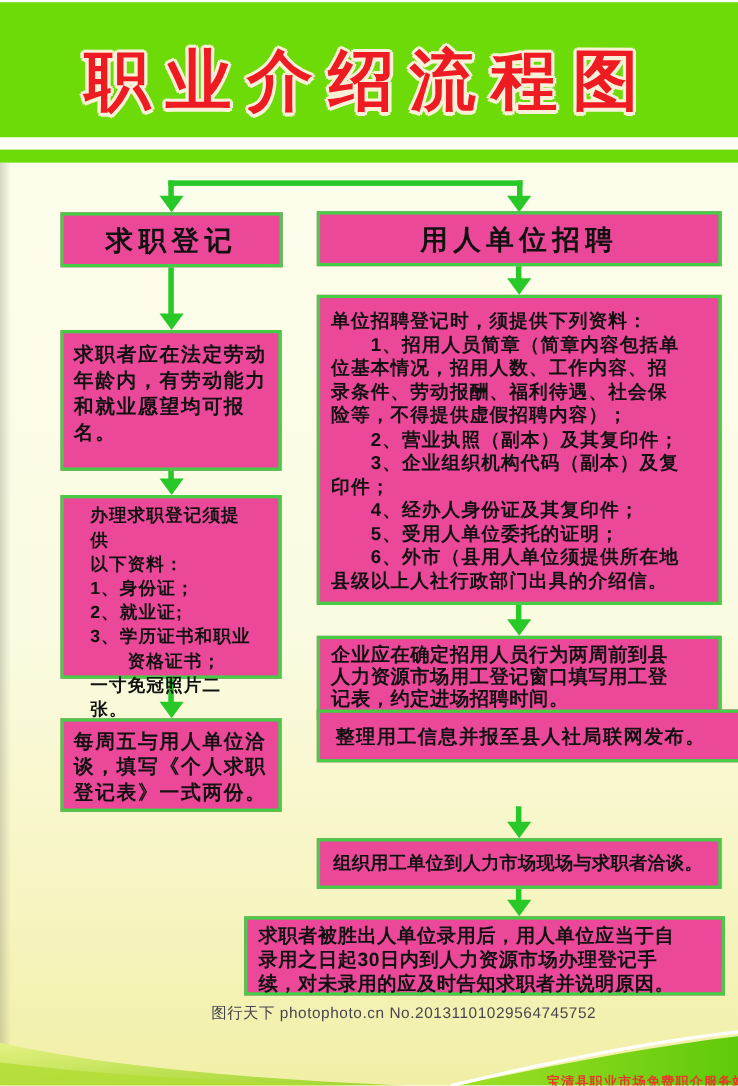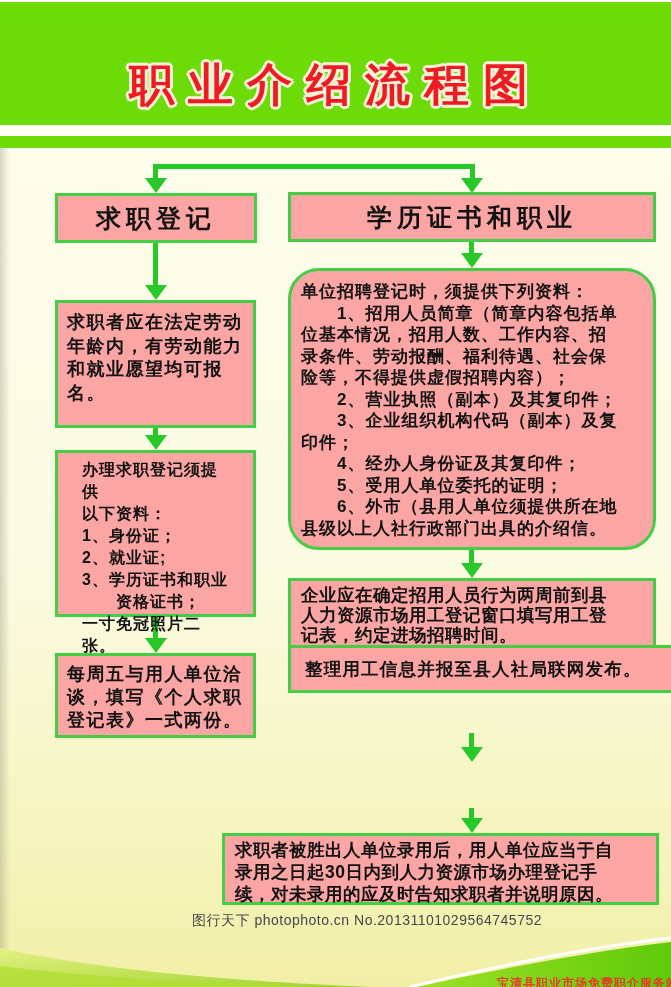--- a/index.html
+++ b/index.html
@@ -9,21 +9,21 @@
     font-family:"Liberation Sans","DejaVu Sans",sans-serif;
   }
   
   .band-header{position:absolute;left:0;top:2px;width:671px;height:123px;background:#6cdb08;}
   .stripe-white{position:absolute;left:0;top:125px;width:671px;height:11px;background:#fdfdf3;}
   .stripe-green{position:absolute;left:0;top:136px;width:671px;height:12px;background:#6cdb08;}
   .title{
     position:absolute;left:0;top:2px;width:671px;height:123px;
     display:flex;align-items:flex-end;justify-content:center;
     padding-bottom:10px;box-sizing:border-box;
-    font-size:45px;font-weight:900;letter-spacing:14px;
+    font-size:60px;font-weight:900;letter-spacing:14px;
     color:#ee1b22;white-space:nowrap;
     text-shadow:
       -3px 0 0 #f8f1d8, 3px 0 0 #f8f1d8, 0 -3px 0 #f8f1d8, 0 3px 0 #f8f1d8,
       -2px -2px 0 #f8f1d8, 2px -2px 0 #f8f1d8, -2px 2px 0 #f8f1d8, 2px 2px 0 #f8f1d8;
   }
   
   .body-bg{
     position:absolute;left:0;top:148px;width:671px;height:839px;
     background:linear-gradient(180deg,#fdfdec 0%,#fbfbe2 50%,#f6f4bf 82%,#f1efa6 100%);
   }
@@ -36,30 +36,30 @@
     position:absolute;left:192px;top:912px;
     font-size:14px;color:#46464e;letter-spacing:0.5px;white-space:nowrap;z-index:6;
   }
   .red-caption{
     position:absolute;left:497px;top:977px;
     font-size:12px;line-height:12px;font-weight:bold;color:#e6392b;
     letter-spacing:1px;white-space:nowrap;z-index:7;
   }
   
   .fbox{
-    position:absolute;box-sizing:border-box;background:#fca5a5;
+    position:absolute;box-sizing:border-box;background:#ec4899;
     border:3px solid #46cd46;color:#111111;font-weight:bold;z-index:4;
   }
   .fbox.hdr{display:flex;align-items:center;justify-content:center;
     font-size:25px;letter-spacing:5px;}
   .ml{white-space:pre-line;text-align:left;}
   .box-l2{left:55px;top:300px;width:201px;height:128px;padding:8px 9px;font-size:18px;line-height:23.5px;letter-spacing:1.5px;}
   .box-l3{left:55px;top:450px;width:201px;height:167px;padding:6px 24px;font-size:16px;line-height:22px;letter-spacing:1px;}
   .box-l4{left:55px;top:653px;width:201px;height:85px;padding:7px 9px;font-size:18px;line-height:23px;letter-spacing:1.5px;}
-  .box-r2{left:288px;top:268px;width:368px;height:282px;padding:10px 10px;font-size:17px;line-height:21.5px;letter-spacing:1px;border-radius:31px;}
+  .box-r2{left:288px;top:268px;width:368px;height:282px;padding:10px 10px;font-size:17px;line-height:21.5px;letter-spacing:1px;}
   .box-r3{left:288px;top:578px;width:368px;height:77px;padding:4px 10px;font-size:17.5px;line-height:20px;letter-spacing:0.5px;}
   .box-r4{left:288px;top:645px;width:392px;height:48px;display:flex;align-items:center;padding:0 14px;font-size:17.5px;letter-spacing:1.2px;}
   .box-r5{left:288px;top:762px;width:368px;height:46px;display:flex;align-items:center;padding:0 12px;font-size:16.5px;letter-spacing:0.3px;}
   .box-b {left:222px;top:833px;width:437px;height:72px;padding:3px 10px;font-size:17.5px;line-height:22px;letter-spacing:0.5px;}
   .box-l1{left:55px;top:193px;width:202px;height:50px;}
   .box-r1{left:288px;top:192px;width:368px;height:50px;}
   
   .shaft{position:absolute;width:5px;background:#29c829;z-index:3;}
   .hbar{position:absolute;height:5px;background:#29c829;z-index:3;}
   .head{position:absolute;width:0;height:0;z-index:3;
@@ -126,21 +126,21 @@
 　　资格证书；
 一寸免冠照片二张。</div>
   <div class="shaft" style="left:153px;top:617px;height:22px;"></div>
   <div class="head" style="left:145px;top:638px;"></div>
 
   <div class="fbox ml box-l4">每周五与用人单位洽
 谈，填写《个人求职
 登记表》一式两份。</div>
 
   <div class="fbox hdr box-r1">
-    <span>学历证书和职业</span>
+    <span>用人单位招聘</span>
   </div>
   <div class="shaft" style="left:469px;top:242px;height:12px;"></div>
   <div class="head" style="left:461px;top:253px;"></div>
 
   <div class="fbox ml box-r2">单位招聘登记时，须提供下列资料：
 　　1、招用人员简章（简章内容包括单
 位基本情况，招用人数、工作内容、招
 录条件、劳动报酬、福利待遇、社会保
 险等，不得提供虚假招聘内容）；
 　　2、营业执照（副本）及其复印件；
@@ -158,20 +158,23 @@
 记表，约定进场招聘时间。</div>
   <div class="shaft" style="left:469px;top:655px;height:16px;"></div>
   <div class="head" style="left:461px;top:670px;"></div>
 
   <div class="fbox box-r4">
     <span>整理用工信息并报至县人社局联网发布。</span>
   </div>
   <div class="shaft" style="left:469px;top:733px;height:15px;"></div>
   <div class="head" style="left:461px;top:747px;"></div>
 
+  <div class="fbox box-r5">
+    <span>组织用工单位到人力市场现场与求职者洽谈。</span>
+  </div>
   <div class="shaft" style="left:469px;top:808px;height:11px;"></div>
   <div class="head" style="left:461px;top:818px;"></div>
 
   <div class="fbox ml box-b">求职者被胜出人单位录用后，用人单位应当于自
 录用之日起30日内到人力资源市场办理登记手
 续，对未录用的应及时告知求职者并说明原因。</div>
 
 </div>
 
 </body></html>

